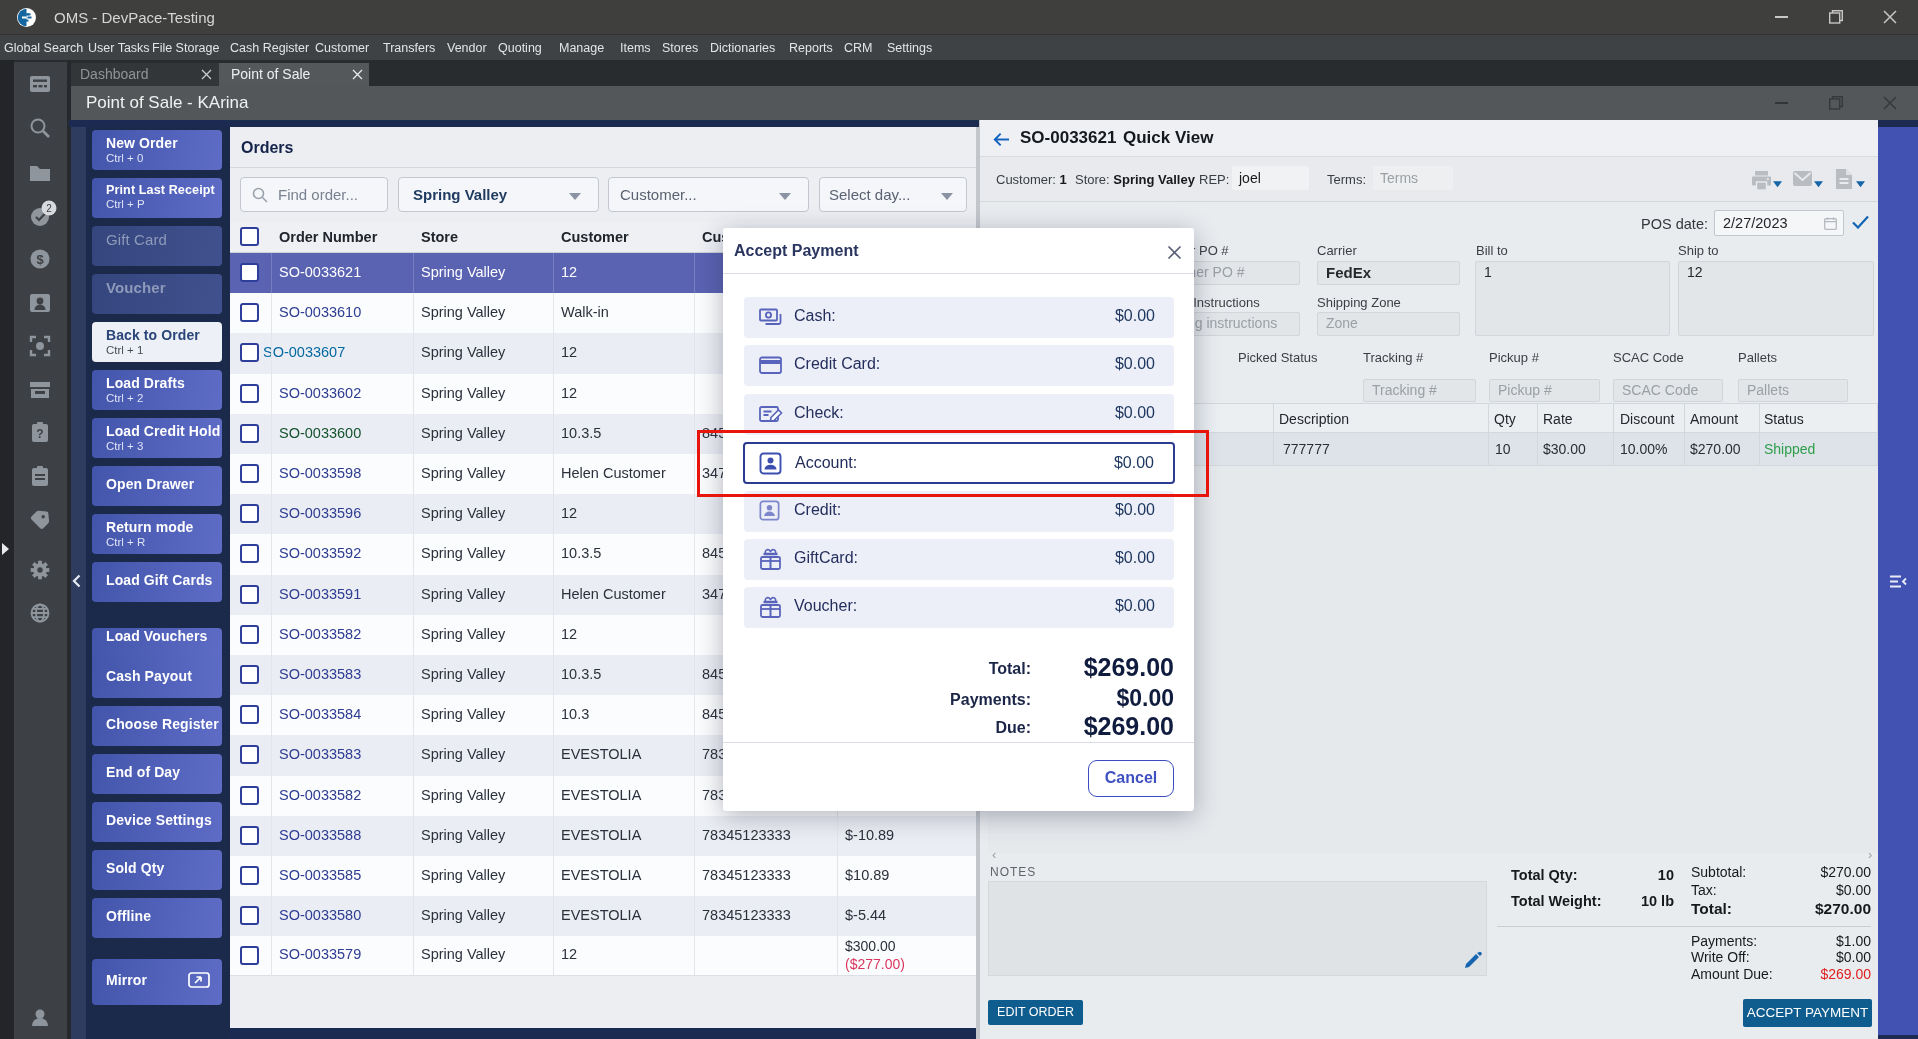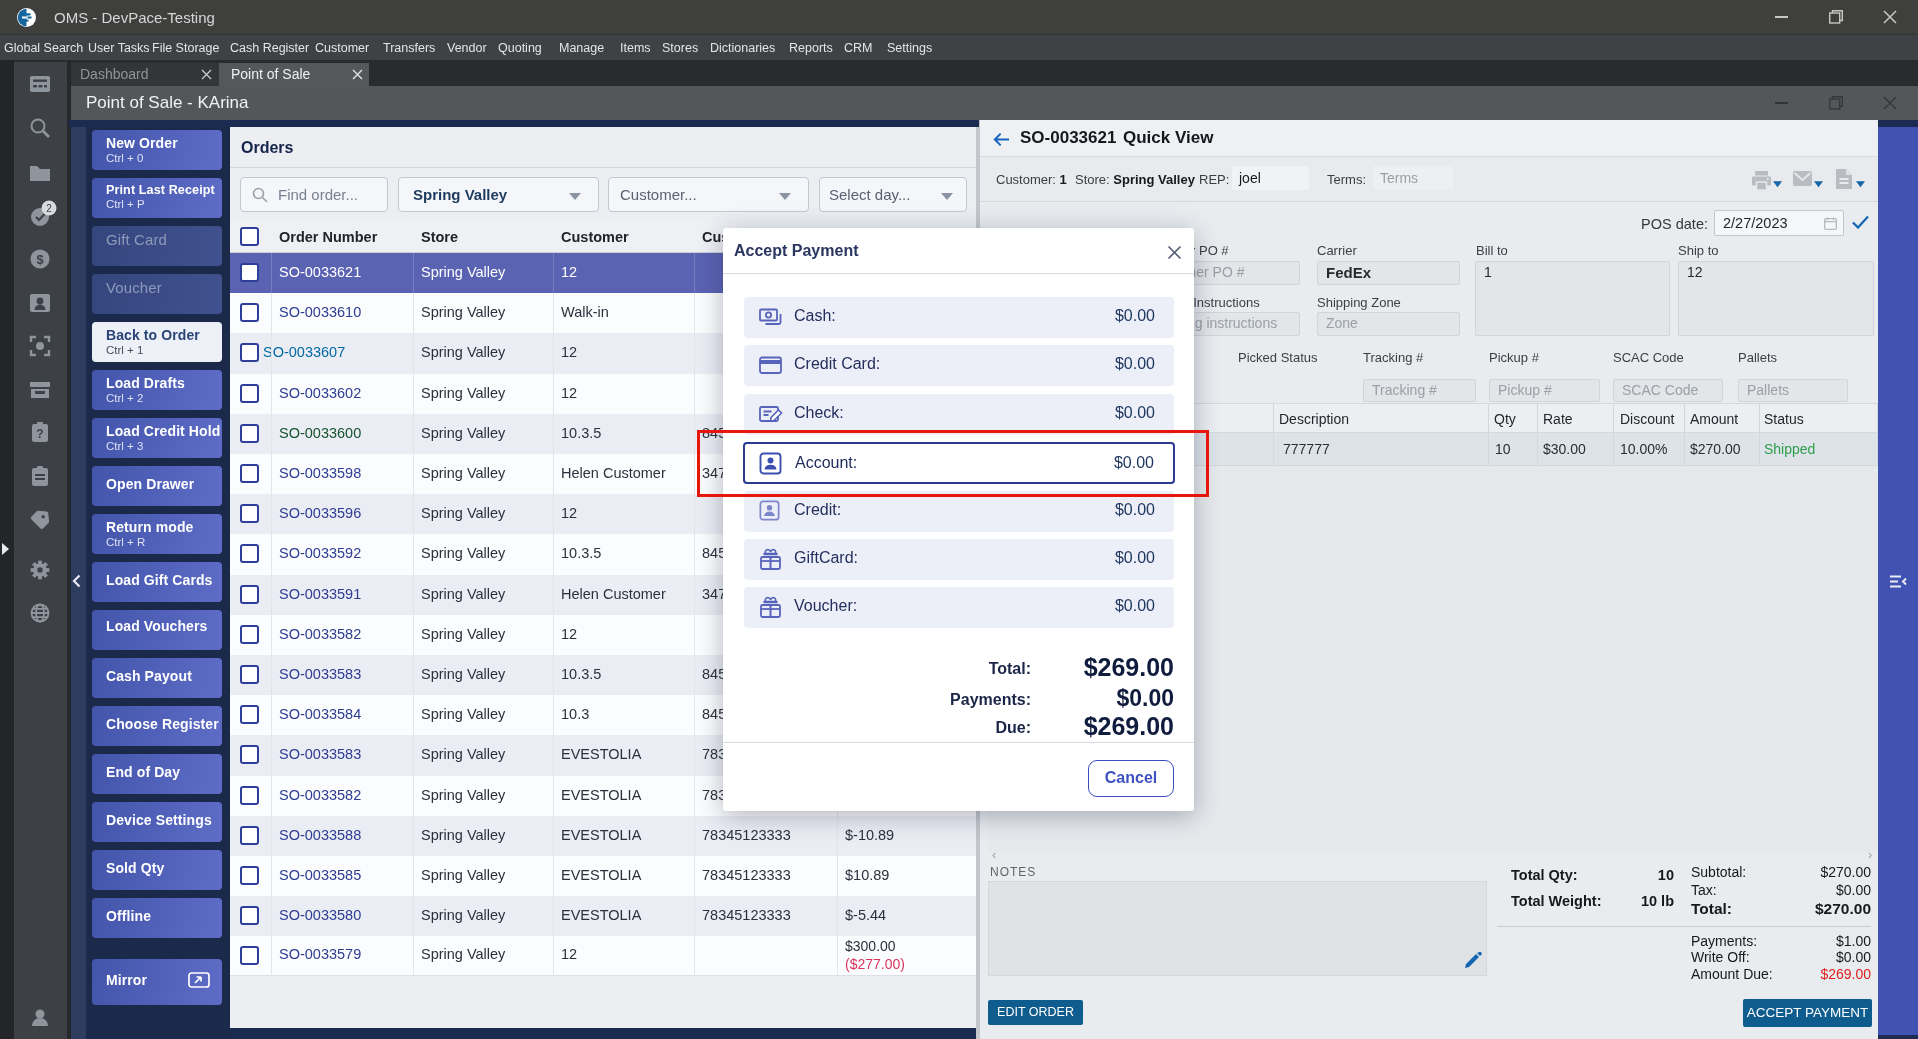--- a/index.html
+++ b/index.html
@@ -232,21 +232,21 @@
       <div class="s">Ctrl + 0</div>
     </div>
   <div class="navbtn" style="top:58px">
       <div class="t" style="font-size:12.6px">Print Last Receipt</div>
       <div class="s">Ctrl + P</div>
     </div>
   <div class="navbtn dis" style="top:106px">
       <div class="t" style="font-weight:normal;font-size:15px">Gift Card</div>
     </div>
   <div class="navbtn dis" style="top:154px">
-      <div class="t" style="font-weight:normal;font-size:15px">Voucher</div>
+      <div class="t" style="font-weight:bold;font-size:15px">Voucher</div>
     </div>
   <div class="navbtn act" style="top:202px">
       <div class="t">Back to Order</div>
       <div class="s">Ctrl + 1</div>
     </div>
   <div class="navbtn" style="top:250px">
       <div class="t">Load Drafts</div>
       <div class="s">Ctrl + 2</div>
     </div>
   <div class="navbtn" style="top:298px">
@@ -256,21 +256,21 @@
   <div class="navbtn" style="top:346px;padding-top:10px">
       <div class="t">Open Drawer</div>
     </div>
   <div class="navbtn" style="top:394px">
       <div class="t">Return mode</div>
       <div class="s">Ctrl + R</div>
     </div>
   <div class="navbtn" style="top:442px;padding-top:10px">
       <div class="t">Load Gift Cards</div>
     </div>
-  <div class="navbtn" style="top:490px;padding-top:8px">
+  <div class="navbtn" style="top:508px;padding-top:0">
       <div class="t">Load Vouchers</div>
     </div>
   <div class="navbtn" style="top:538px;padding-top:10px">
       <div class="t">Cash Payout</div>
     </div>
   <div class="navbtn" style="top:586px;padding-top:10px">
       <div class="t">Choose Register</div>
     </div>
   <div class="navbtn" style="top:634px;padding-top:10px">
       <div class="t">End of Day</div>

